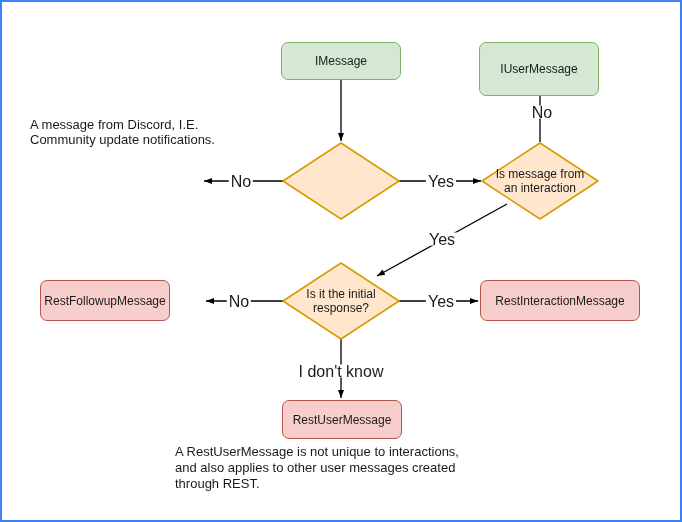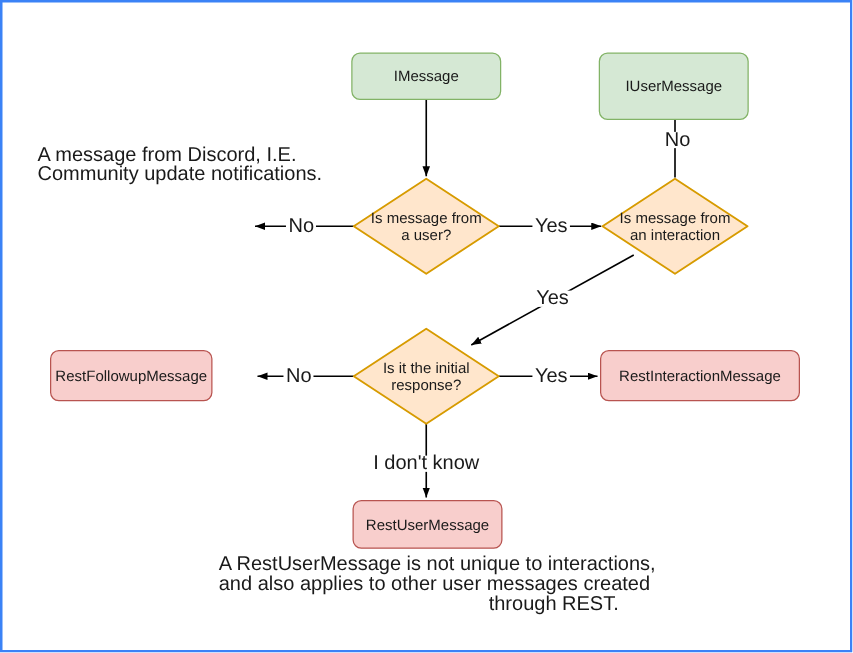--- a/index.html
+++ b/index.html
@@ -48,22 +48,22 @@
     position: absolute;
     transform: translate(-50%, -50%);
     background: #ffffff;
     padding: 0 2px;
     font-size: 16px;
     line-height: 13px;
     white-space: nowrap;
   }
   .annotation {
     position: absolute;
-    text-align: right;
-    font-size: 16px;
+    text-align: left;
+    font-size: 13px;
     line-height: 15px;
   }
   .annotation div { white-space: nowrap; }
 </style>
 </head>
 <body>
 
 <div class="stage">
 
   <svg class="edges layer" width="678" height="518" viewBox="0 0 678 518">
@@ -98,21 +98,20 @@
 
   <div class="node green" style="left:477px; top:40px; width:120px; height:54px;">IUserMessage</div>
 
 
   <div class="node red" style="left:38px; top:278px; width:130px; height:41px;">RestFollowupMessage</div>
 
   <div class="node red" style="left:478px; top:278px; width:160px; height:41px;">RestInteractionMessage</div>
 
   <div class="node red" style="left:280px; top:398px; width:120px; height:39px;">RestUserMessage</div>
 
-  <div class="diamond-label" style="left:291px; top:162px; width:96px; height:34px;">Is message from a user?</div>
 
   <div class="diamond-label" style="left:294px; top:282px; width:90px; height:34px;">Is it the initial response?</div>
 
   <div class="diamond-label" style="left:490px; top:162px; width:96px; height:34px;">Is message from an interaction</div>
 
   <div class="edge-label" style="left:239px; top:179px;">No</div>
   <div class="edge-label" style="left:439px; top:179px;">Yes</div>
   <div class="edge-label" style="left:540px; top:110px;">No</div>
   <div class="edge-label" style="left:440px; top:237px;">Yes</div>
   <div class="edge-label" style="left:237px; top:299px;">No</div>

